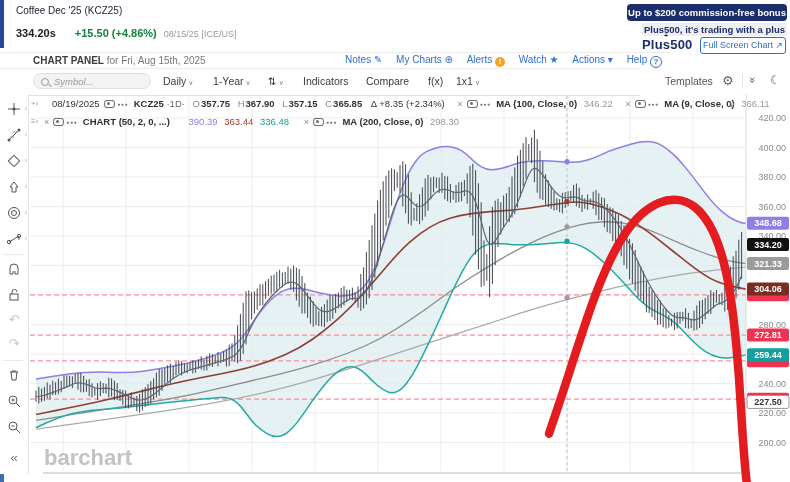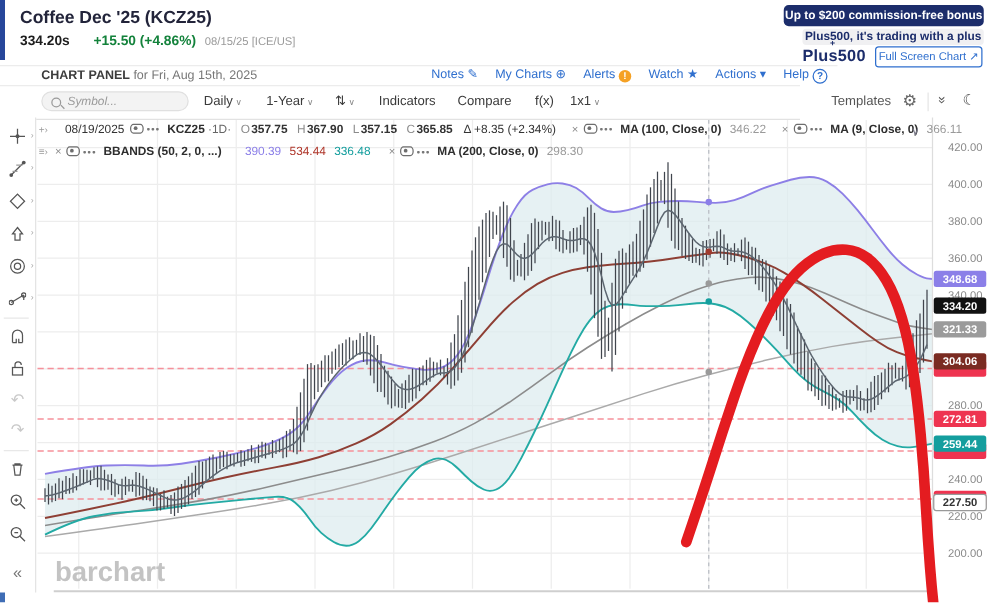--- a/index.html
+++ b/index.html
@@ -3,21 +3,21 @@
 <meta charset="utf-8">
 <style>
   html,body{margin:0;padding:0;background:#fff;width:790px;height:482px;overflow:hidden;
     font-family:"Liberation Sans","DejaVu Sans",sans-serif;-webkit-font-smoothing:antialiased;}
   .abs{position:absolute;}
   #page{position:relative;width:790px;height:482px;background:#fff;}
   
   #hdr{left:0;top:0;width:790px;height:52px;background:#fff;z-index:6;}
   .blue-strip{left:0;top:0;width:4px;height:48px;background:#27479b;}
   .blue-strip2{left:0;top:474px;width:4px;height:8px;background:#3f6db5;z-index:7;}
-  .title{left:16px;top:5px;font-size:14px;font-weight:bold;color:#22243a;}
+  .title{left:16px;top:5px;font-size:10px;font-weight:normal;color:#22243a;}
   .quoteline{left:16px;top:27px;font-size:11px;color:#222;}
   .last{font-weight:bold;color:#1d1d1d;}
   .chg{font-weight:bold;color:#13823b;margin-left:16px;}
   .srcdate{color:#9a9a9a;font-size:9px;margin-left:4px;}
   .bonus-pill{left:627px;top:4px;width:160px;height:17px;background:#1c2d6b;border-radius:4px;
     color:#fff;font-size:9.5px;font-weight:bold;text-align:center;line-height:17px;}
   .tagline{left:642px;top:23px;width:145px;height:13px;background:#f0f0f2;border-radius:3px;
     color:#1c2d6b;font-size:9.5px;font-weight:bold;text-align:center;line-height:13px;}
   .p500{left:642px;top:37px;font-size:13px;font-weight:bold;color:#1c2d6b;letter-spacing:0.2px;}
   .p500 .star{position:absolute;left:22px;top:-5px;font-size:7px;color:#1c2d6b;}
@@ -502,23 +502,23 @@
     <span class="lg-name">MA (100, Close, 0)</span>
     <span class="lg-val">346.22</span>
     <span style="margin-left:10px" class="lg-x">×</span><span class="eye"></span><span class="dots">●●●</span>
     <span class="lg-name">MA (9, Close, 0)</span>
     <span class="lg-val">366.11</span>
   </div>
   <div class="lg-collapse">∨</div>
 
   <div class="legend-row" style="top:116px;left:44px">
     <span class="lg-x">×</span><span class="eye"></span><span class="dots">●●●</span>
-    <span class="lg-name">BBANDS (50, 2, 0, ...)</span>
+    <span class="lg-name">CHART (50, 2, 0, ...)</span>
     <span class="v-purple">390.39</span>
-    <span class="v-red">534.44</span>
+    <span class="v-red">363.44</span>
     <span class="v-teal">336.48</span>
     <span style="margin-left:12px" class="lg-x">×</span><span class="eye"></span><span class="dots">●●●</span>
     <span class="lg-name">MA (200, Close, 0)</span>
     <span class="lg-val">298.30</span>
   </div>
 
   <div id="ltools" class="abs">
     <div class="ltool" style="top:6px">
         <svg width="14" height="14">
           <path d="M7 1v12M1 7h12" stroke="#555" fill="none"></path>

